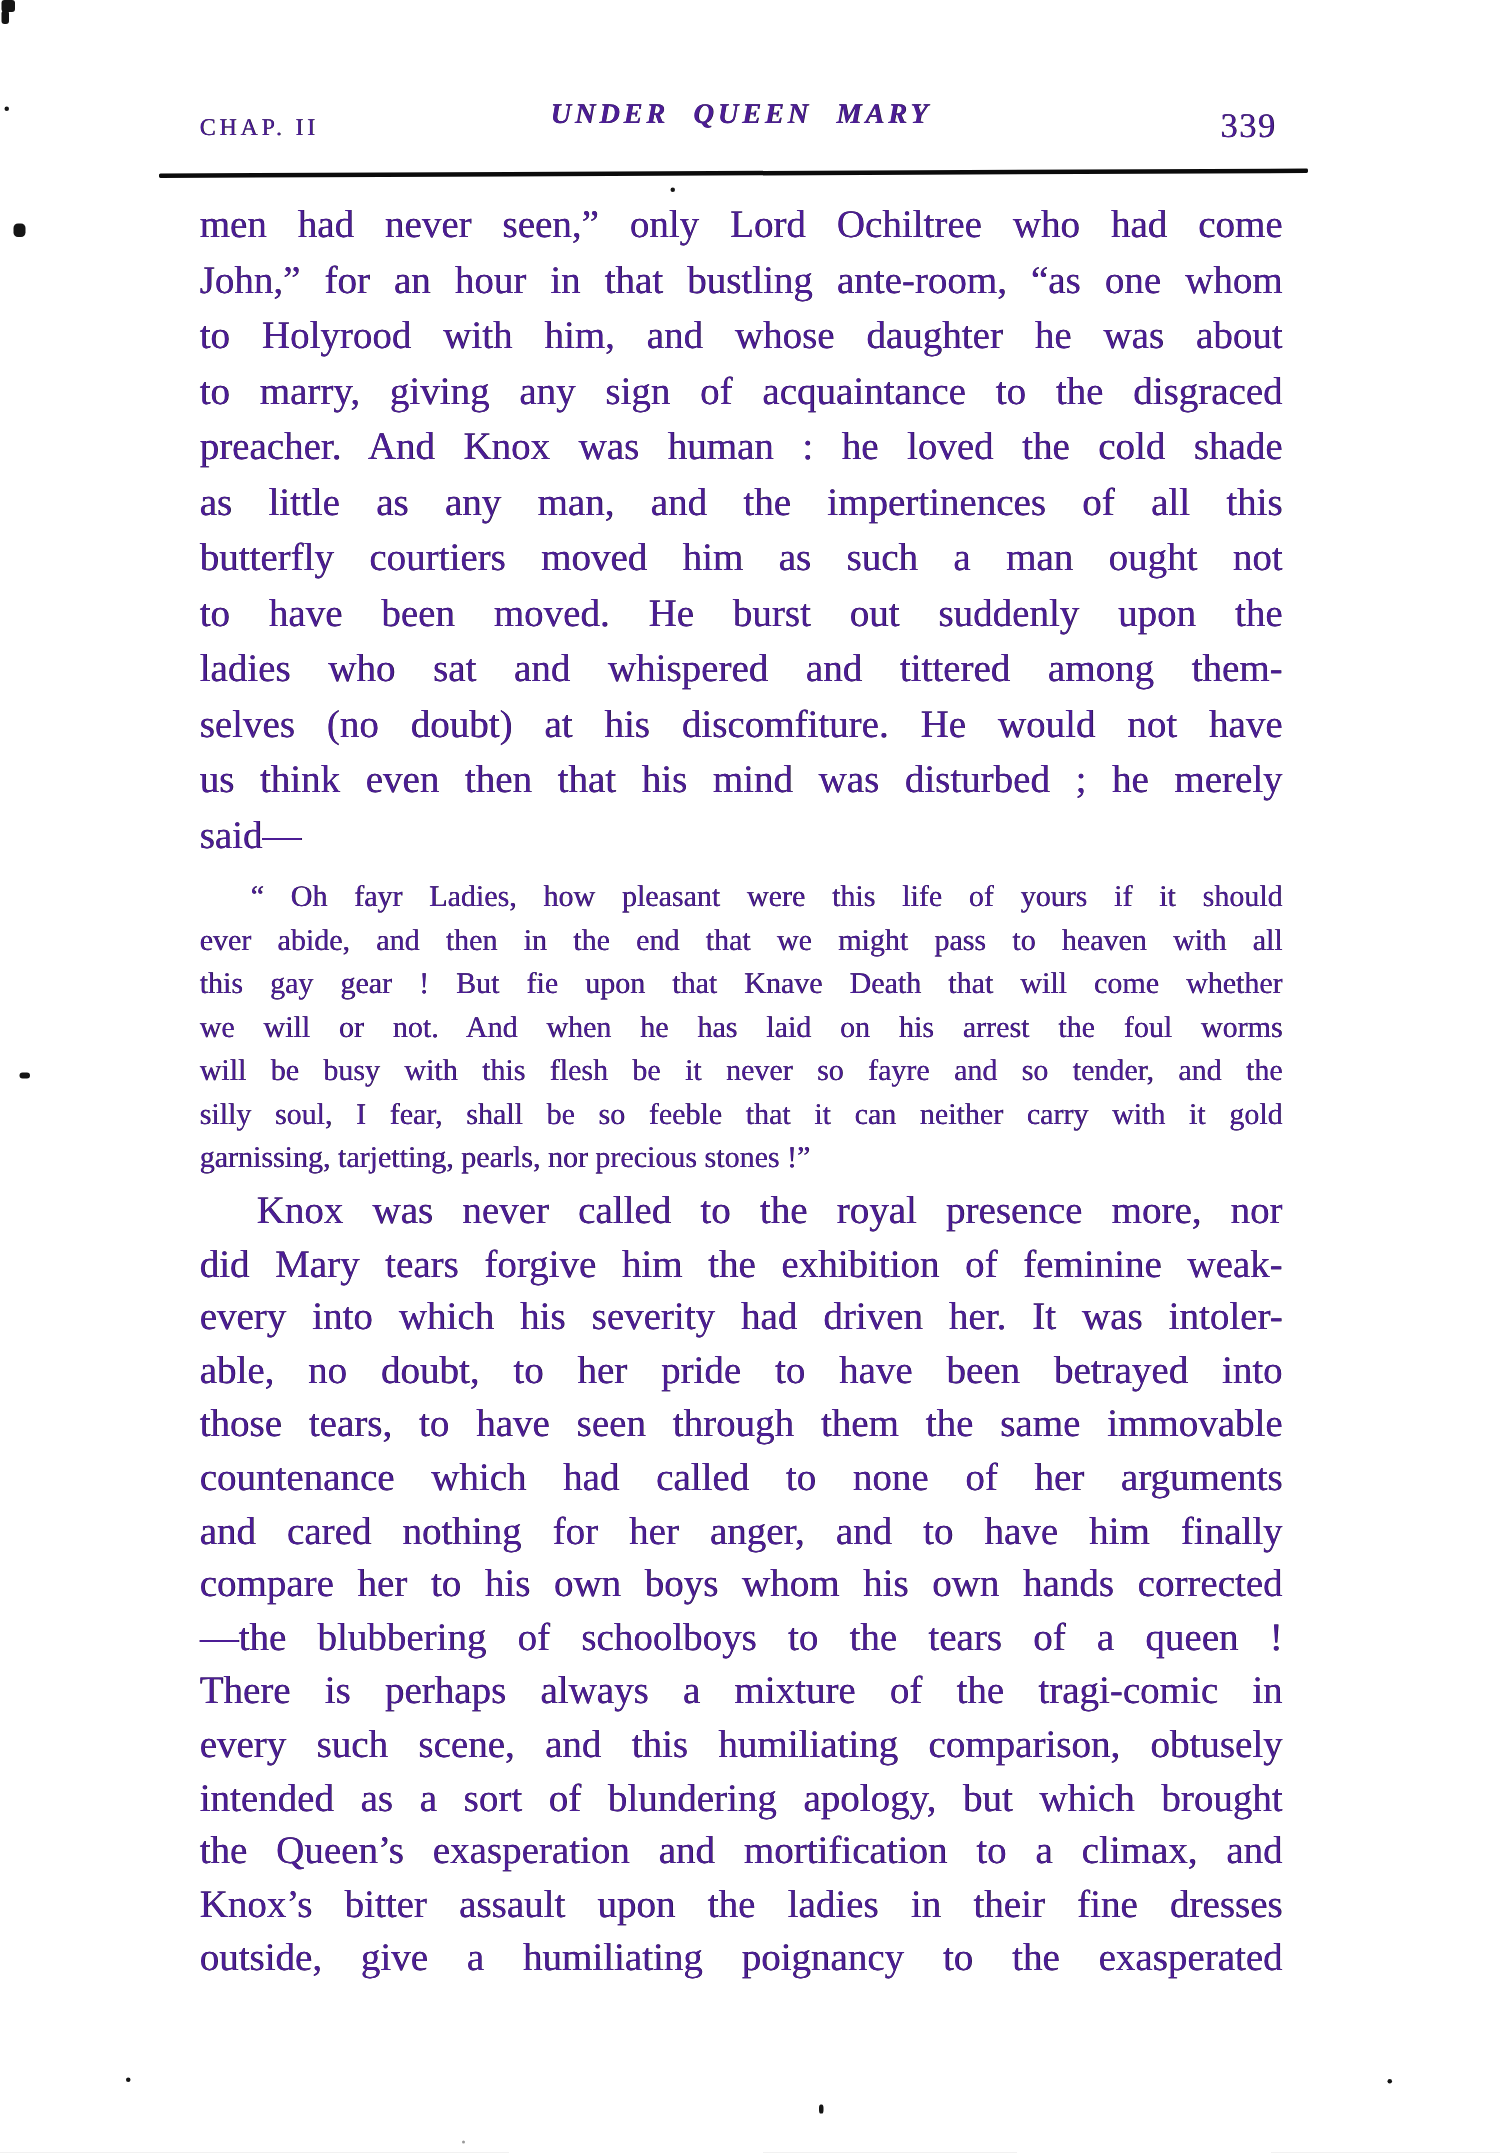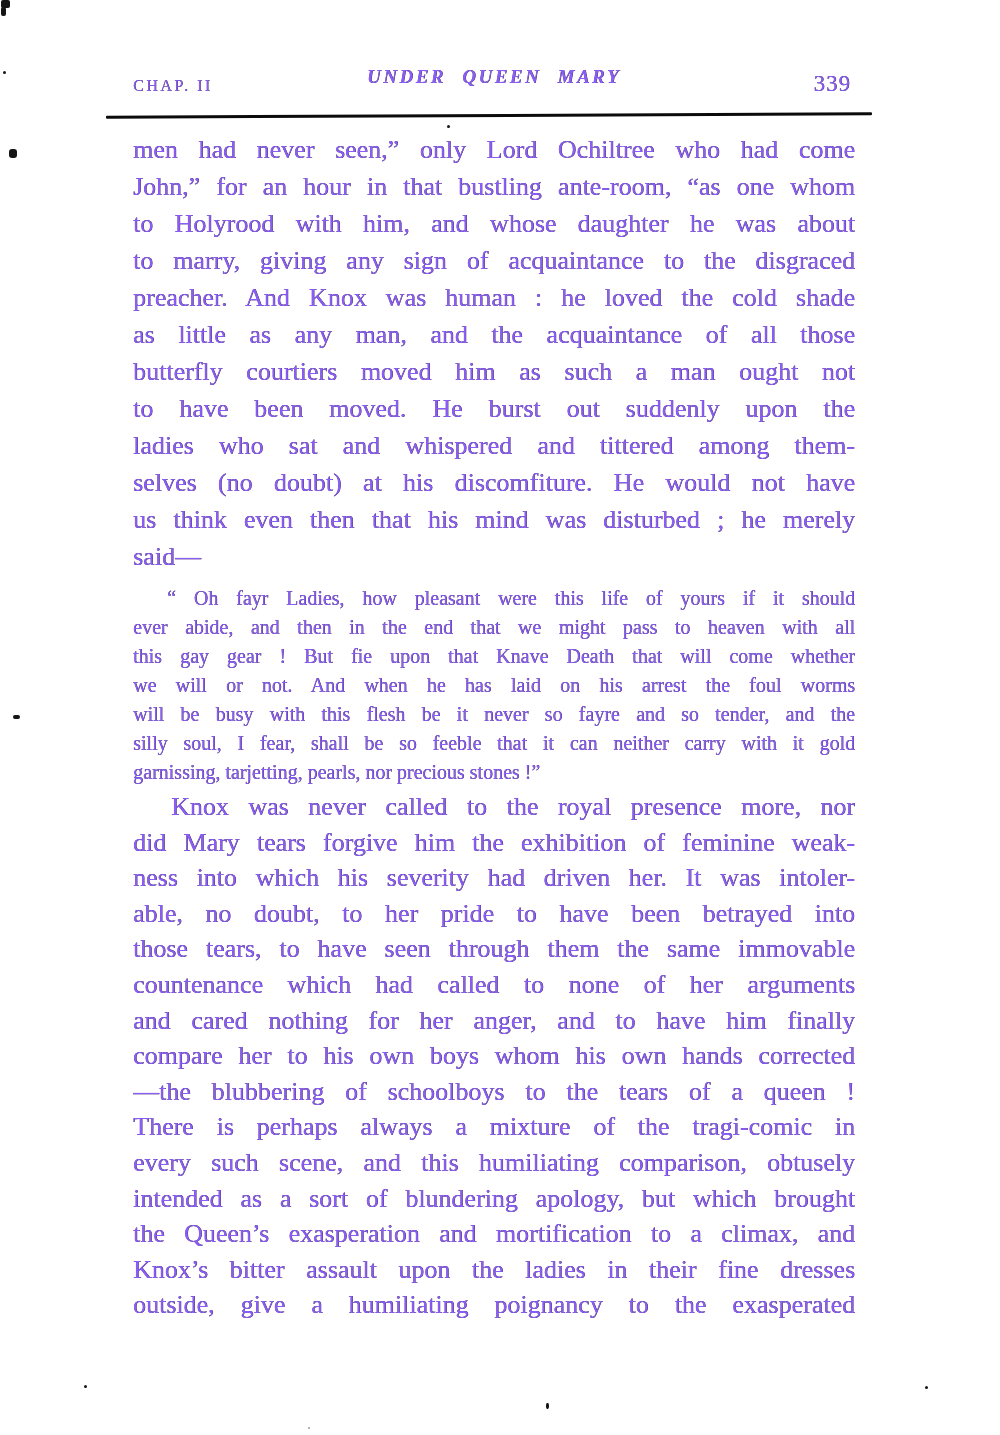--- a/index.html
+++ b/index.html
@@ -1,18 +1,18 @@
 <!DOCTYPE html>
 <html><head>
 <meta charset="utf-8">
 <style>
   html,body{margin:0;padding:0;background:#e8e8e8;}
   .page{
     position:relative;width:1000px;height:1435px;background:#ffffff;
-    color:#8b5cf6;font-family:"Liberation Serif","DejaVu Serif",serif;
+    color:#4c1d95;font-family:"Liberation Serif","DejaVu Serif",serif;
     overflow:hidden;text-shadow:0.25px 0.25px 0 #1a1a1a;
   }
   
   .header{position:absolute;left:133px;top:64px;width:722px;height:42px;}
   .chap{position:absolute;left:0;top:13px;font-size:16px;letter-spacing:2.5px;}
   .title{position:absolute;left:0;right:0;top:2px;text-align:center;
          font-style:italic;font-weight:bold;font-size:19px;
          letter-spacing:2.5px;word-spacing:9px;}
   .pagenum{position:absolute;right:4px;top:7px;font-size:23px;letter-spacing:1px;text-align:right;}
   .rule{position:absolute;left:106px;top:114px;width:766px;height:3px;
@@ -52,21 +52,21 @@
   </div>
 
   <div class="rule"></div>
 
   <section class="block body1">
       <div class="line j">men had never seen,” only Lord Ochiltree who had come</div>
       <div class="line j">John,” for an hour in that bustling ante-room, “as one whom</div>
       <div class="line j">to Holyrood with him, and whose daughter he was about</div>
       <div class="line j">to marry, giving any sign of acquaintance to the disgraced</div>
       <div class="line j">preacher. And Knox was human : he loved the cold shade</div>
-      <div class="line j">as little as any man, and the acquaintance of all those</div>
+      <div class="line j">as little as any man, and the impertinences of all this</div>
       <div class="line j">butterfly courtiers moved him as such a man ought not</div>
       <div class="line j">to have been moved. He burst out suddenly upon the</div>
       <div class="line j">ladies who sat and whispered and tittered among them-</div>
       <div class="line j">selves (no doubt) at his discomfiture. He would not have</div>
       <div class="line j">us think even then that his mind was disturbed ; he merely</div>
       <div class="line">said—</div>
     </section>
 
   <section class="block quote">
       <div class="line j" style="padding-left: 34px;">“ Oh fayr Ladies, how pleasant were this life of yours if it should</div>
@@ -74,21 +74,21 @@
       <div class="line j">this gay gear ! But fie upon that Knave Death that will come whether</div>
       <div class="line j">we will or not. And when he has laid on his arrest the foul worms</div>
       <div class="line j">will be busy with this flesh be it never so fayre and so tender, and the</div>
       <div class="line j">silly soul, I fear, shall be so feeble that it can neither carry with it gold</div>
       <div class="line">garnissing, tarjetting, pearls, nor precious stones !”</div>
     </section>
 
   <section class="block body2">
       <div class="line j" style="padding-left: 38px;">Knox was never called to the royal presence more, nor</div>
       <div class="line j">did Mary tears forgive him the exhibition of feminine weak-</div>
-      <div class="line j">ness into which his severity had driven her. It was intoler-</div>
+      <div class="line j">every into which his severity had driven her. It was intoler-</div>
       <div class="line j">able, no doubt, to her pride to have been betrayed into</div>
       <div class="line j">those tears, to have seen through them the same immovable</div>
       <div class="line j">countenance which had called to none of her arguments</div>
       <div class="line j">and cared nothing for her anger, and to have him finally</div>
       <div class="line j">compare her to his own boys whom his own hands corrected</div>
       <div class="line j">—the blubbering of schoolboys to the tears of a queen !</div>
       <div class="line j">There is perhaps always a mixture of the tragi-comic in</div>
       <div class="line j">every such scene, and this humiliating comparison, obtusely</div>
       <div class="line j">intended as a sort of blundering apology, but which brought</div>
       <div class="line j">the Queen’s exasperation and mortification to a climax, and</div>

